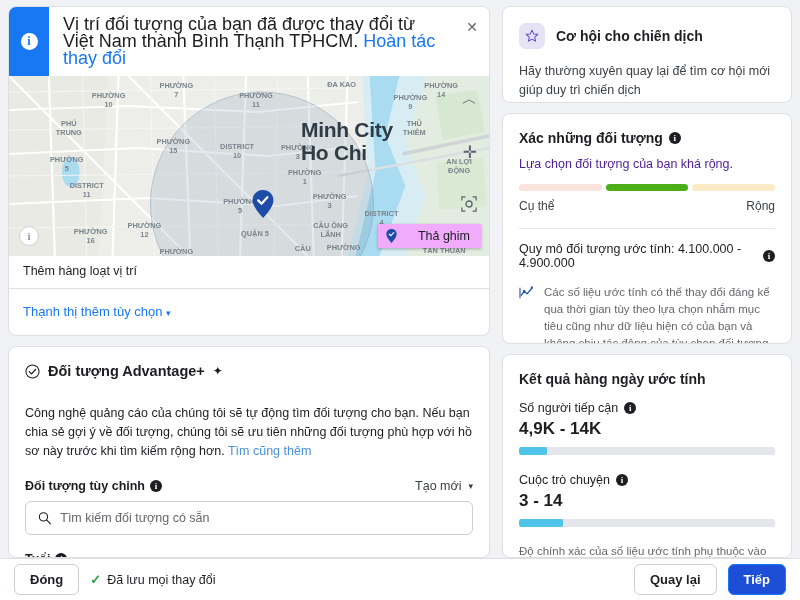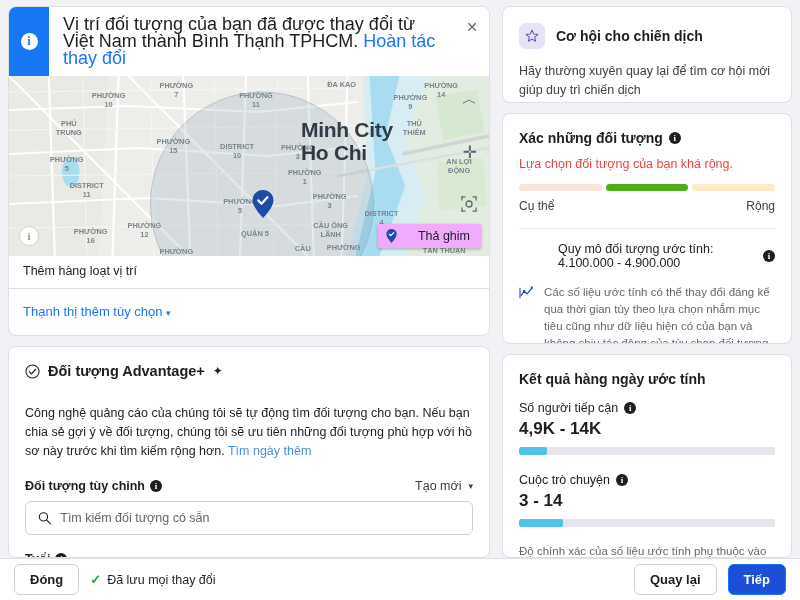--- a/index.html
+++ b/index.html
@@ -111,27 +111,27 @@
   .r-card { padding: 16px; }
   .opp-head { display:flex; align-items:center; gap:11px; margin-bottom: 13px; }
   .star-badge {
     width: 26px; height: 26px; border-radius: 7px; background:#e7e3f7;
     display:flex; align-items:center; justify-content:center; color:#5b4cc4; font-size:14px;
   }
   .r-title { font-size: 14px; font-weight:bold; color:#1c1e21; }
   .r-body { font-size: 12.5px; line-height: 19px; color:#3b4046; }
 
   .r-title-row { display:flex; align-items:center; gap:6px; margin-bottom: 11px; }
-  .r-sub { font-size: 12.5px; color:#ef4444; margin-bottom: 13px; }
+  .r-sub { font-size: 12.5px; color:#4c1d95; margin-bottom: 13px; }
 
   .gauge { display:flex; gap: 4px; margin-bottom: 8px; }
   .seg { height: 7px; border-radius: 4px; flex: 1; }
   .gauge-labels { display:flex; justify-content:space-between; font-size: 12px; color:#3b4046; }
   .hr { height:1px; background:#e4e6eb; margin: 15px 0 13px 0; }
-  .size-row { font-size: 12.5px; color:#1c1e21; display:flex; align-items:center; gap:6px;margin-left:39px; }
+  .size-row { font-size: 12.5px; color:#1c1e21; display:flex; align-items:center; gap:6px; }
   .note-row { display:flex; gap:9px; margin-top: 14px; }
   .note-text { font-size: 11.5px; line-height: 17px; color:#65676b; }
 
   .metric-title { font-size: 14px; font-weight:bold; color:#1c1e21; margin-bottom: 14px; }
   .metric-label { font-size: 12.5px; color:#1c1e21; display:flex; align-items:center; gap:6px; margin-bottom: 4px; }
   .metric-value { font-size: 17px; font-weight:bold; color:#1c1e21; margin-bottom: 8px; }
   .bar-track { height: 8px; background:#e4e6eb; border-radius:2px; overflow:hidden; }
   .bar-fill { height: 100%; background:#4fc3e8; border-radius:2px; }
   .metric-block + .metric-block { margin-top: 18px; }
   .foot-note { font-size: 11.5px; color:#65676b; line-height:17px; margin-top: 16px; }
@@ -307,21 +307,21 @@
           <svg viewBox="0 0 16 16" width="15" height="15">
             <circle cx="8" cy="8" r="7" fill="none" stroke="#1c1e21" stroke-width="1.1"></circle>
             <path d="M4.6 8.2 L6.9 10.5 L11.4 5.6" stroke="#1c1e21" stroke-width="1.2" fill="none" stroke-linecap="round"></path>
           </svg>
           <span class="adv-title">Đối tượng Advantage+</span>
           <span class="sparkle">✦</span>
         </div>
 
         <div class="adv-desc">
           <span>Công nghệ quảng cáo của chúng tôi sẽ tự động tìm đối tượng cho bạn. Nếu bạn chia sẻ gợi ý về đối tượng, chúng tôi sẽ ưu tiên những đối tượng phù hợp với hồ sơ này trước khi tìm kiếm rộng hơn.</span>
-          <span class="inline-link">Tìm ngày thêm</span>
+          <span class="inline-link">Tìm cũng thêm</span>
         </div>
 
         <div class="field-label-row">
           <span class="field-label">
             <span>Đối tượng tùy chỉnh</span>
             <span class="info-dot">i</span>
           </span>
           <span class="create-new">
             <span>Tạo mới</span>
             <span class="caret">▾</span>

